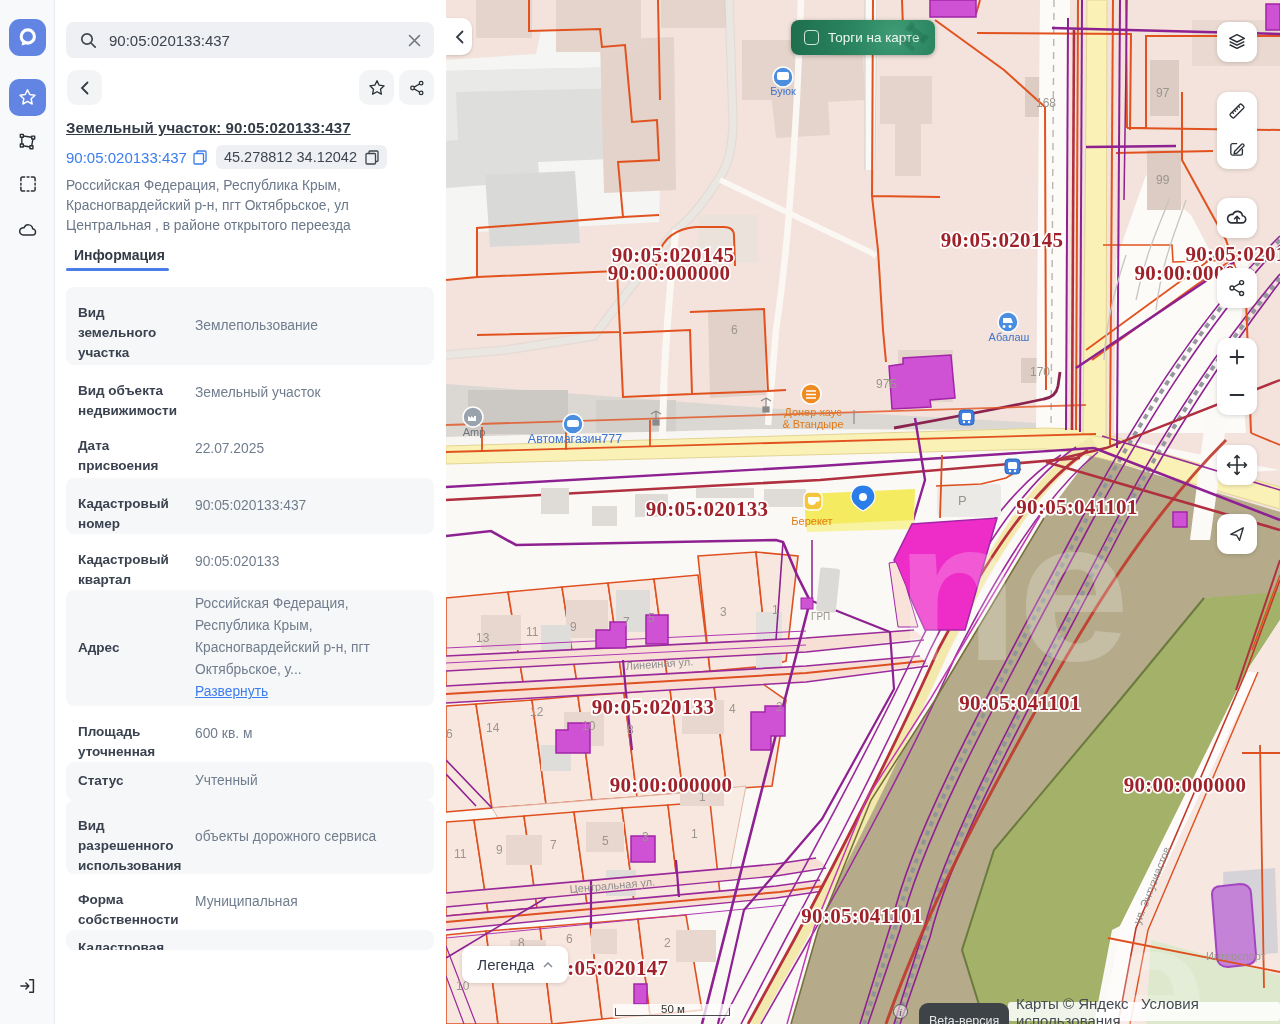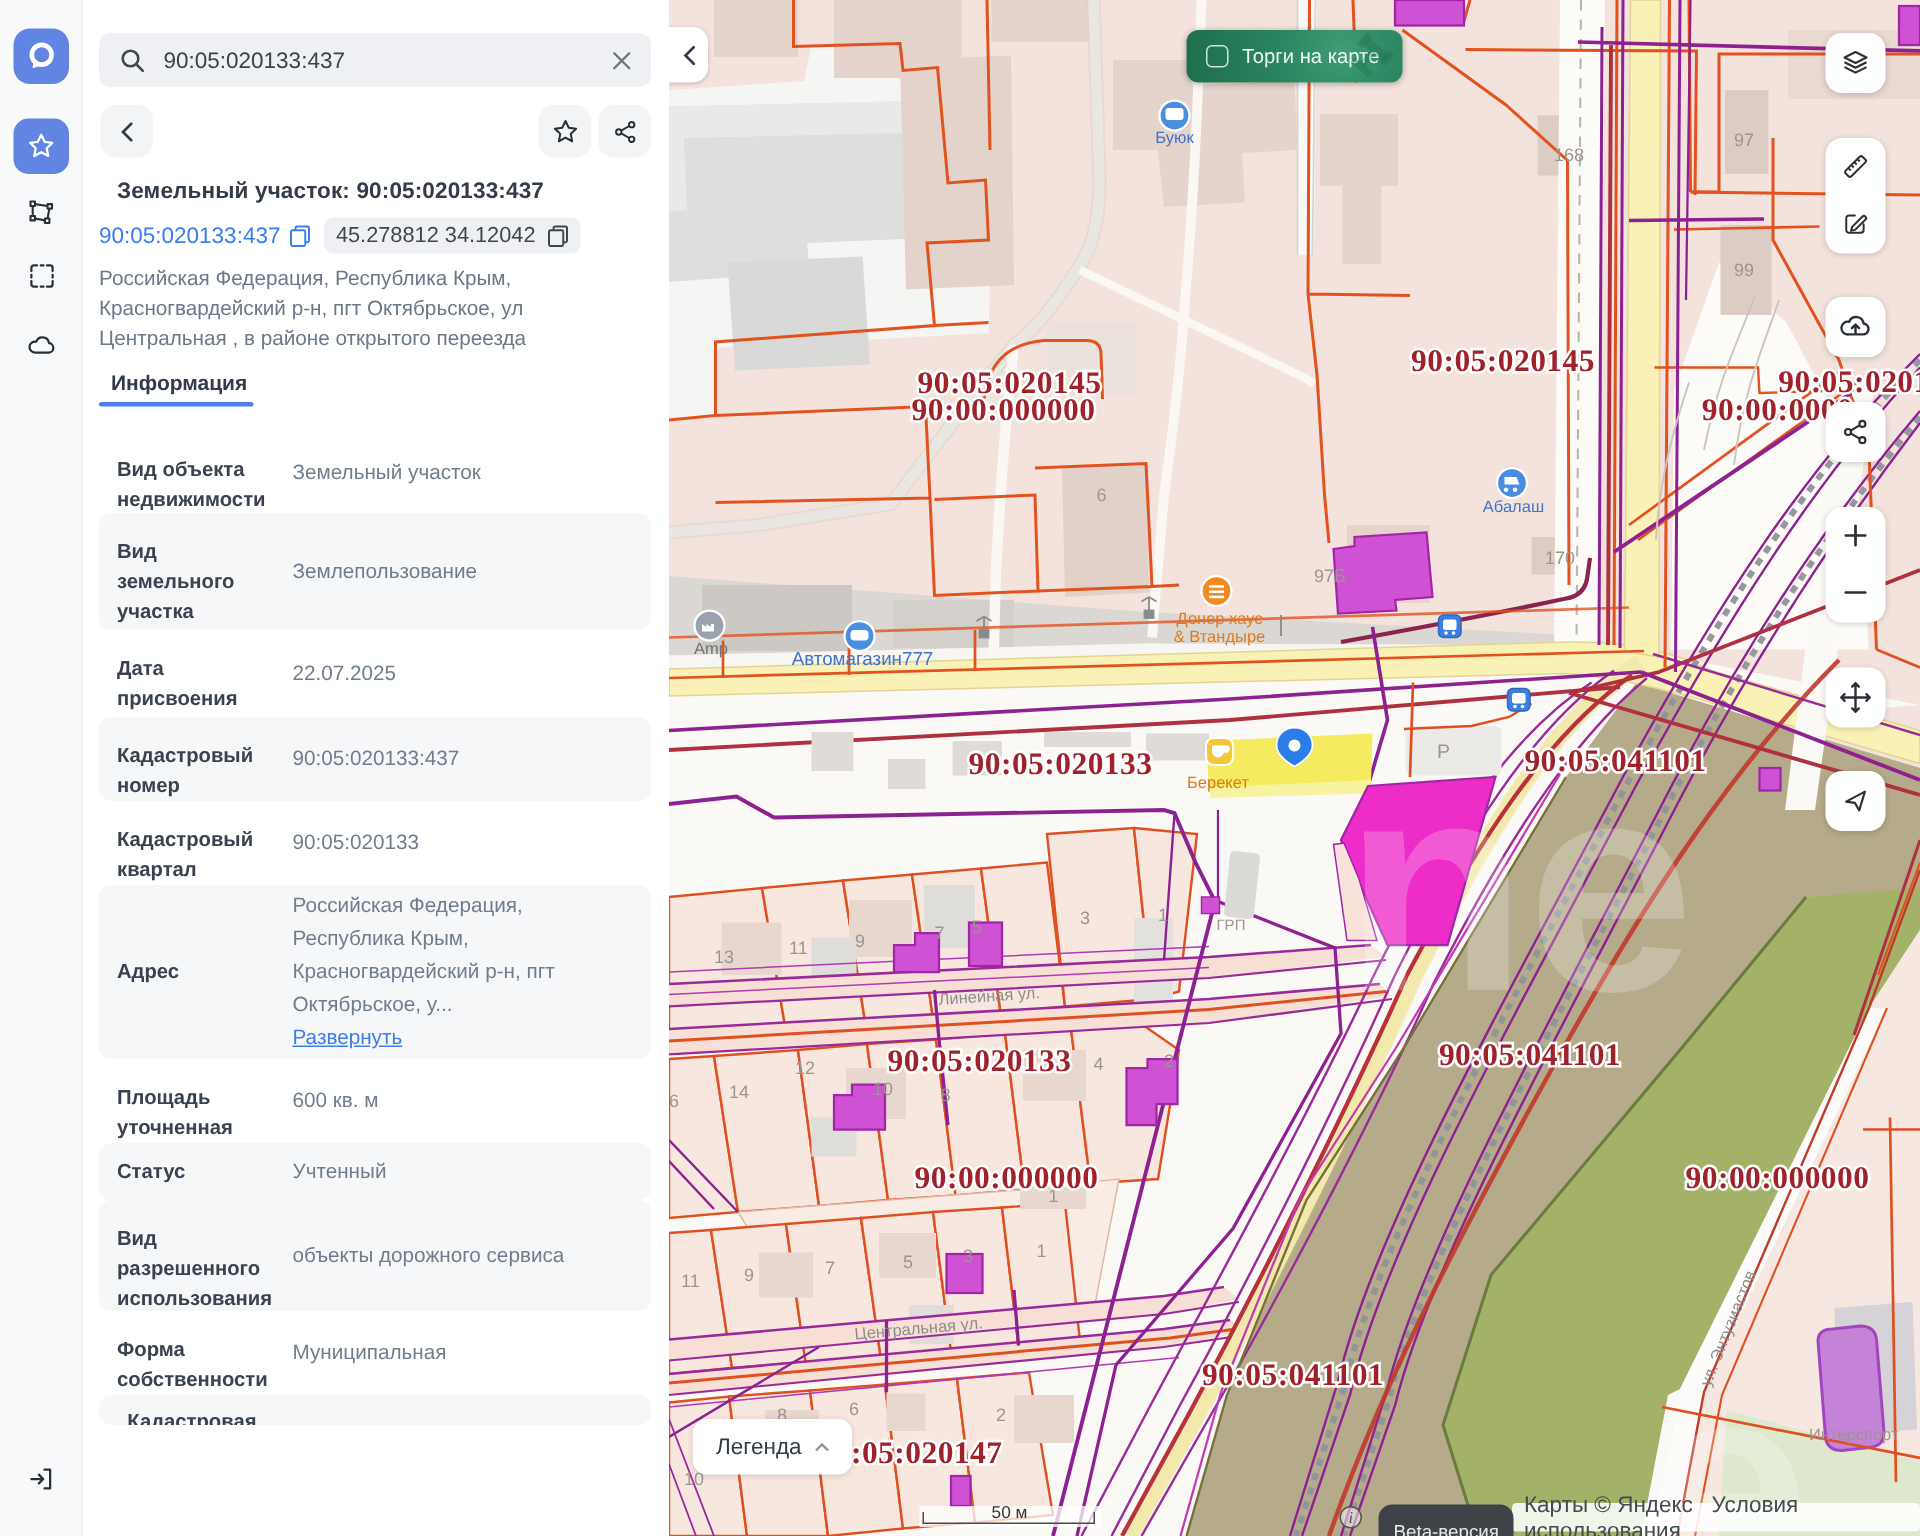--- a/index.html
+++ b/index.html
@@ -7,21 +7,21 @@
 html,body{width:1280px;height:1024px;overflow:hidden;font-family:"Liberation Sans",sans-serif;background:#fff;}
 #app{position:relative;width:1280px;height:1024px;overflow:hidden;}
 
 #rail{position:absolute;left:0;top:0;width:55px;height:1024px;background:#f8f9fa;border-right:1px solid #e9ebee;z-index:30;}
 .railbtn{position:absolute;left:9px;width:37px;height:37px;border-radius:10px;display:flex;align-items:center;justify-content:center;}
 
 #panel{position:absolute;left:55px;top:0;width:391px;height:1024px;background:#fff;z-index:20;}
 #search{position:absolute;left:11px;top:22px;width:368px;height:36px;background:#eef0f3;border-radius:8px;display:flex;align-items:center;}
 #search .txt{font-size:15px;color:#3c434d;margin-left:12px;}
 .sqbtn{position:absolute;width:35px;height:35px;background:#f2f4f6;border-radius:10px;display:flex;align-items:center;justify-content:center;}
-#title{position:absolute;left:23px;top:119px;font-size:15px;font-weight:bold;color:#333b47;letter-spacing:.1px;}
+#title{position:absolute;left:11px;top:119px;font-size:15px;font-weight:bold;color:#333b47;letter-spacing:.1px;text-decoration:underline;}
 #cadrow{position:absolute;left:11px;top:145px;height:24px;display:flex;align-items:center;}
 #cadrow .link{color:#3b7dee;font-size:15px;}
 #cadrow .chip{margin-left:9px;background:#eef0f3;border-radius:6px;height:24px;display:flex;align-items:center;padding:0 8px;font-size:14.5px;color:#3f4650;}
 #addr{position:absolute;left:11px;top:176px;width:360px;font-size:13.8px;line-height:20px;color:#6b7889;}
 #tab{position:absolute;left:19px;top:247px;font-size:14px;font-weight:bold;color:#333b47;}
 #tabline{position:absolute;left:11px;top:268px;width:103px;height:3px;background:#4a7de8;border-radius:2px;}
 #rows{position:absolute;left:11px;top:287px;width:368px;}
 .row{display:flex;border-radius:8px;}
 .row.g{background:#f6f7f8;}
 .row .lab{width:129px;padding:16px 24px 16px 12px;font-size:13.5px;font-weight:600;color:#3a4250;line-height:20px;}
@@ -629,32 +629,32 @@
       <svg style="margin-left:8px" width="14" height="15" viewBox="0 0 14 15" fill="none" stroke="#3f4650" stroke-width="1.3">
             <rect x="1" y="3.5" width="9.5" height="10.5" rx="1"></rect>
             <path d="M4 3.5 V2 a1 1 0 0 1 1-1 h7 a1 1 0 0 1 1 1 v8.5 a1 1 0 0 1 -1 1 h-1.5"></path>
           </svg>
       </div>
     </div>
     <div id="addr">Российская Федерация, Республика Крым,<br>Красногвардейский р-н, пгт Октябрьское, ул<br>Центральная , в районе открытого переезда</div>
     <div id="tab">Информация</div>
     <div id="tabline"></div>
     <div id="rows">
+      <div class="row g" style="height:78px">
+          <div class="lab">Вид земельного участка</div>
+          <div class="val">
+            <span>Землепользование</span>
+          </div>
+        </div>
       <div class="row" style="height:55px">
           <div class="lab">Вид объекта недвижимости</div>
           <div class="val">
             <span>Земельный участок</span>
           </div>
         </div>
-      <div class="row g" style="height:78px">
-          <div class="lab">Вид земельного участка</div>
-          <div class="val">
-            <span>Землепользование</span>
-          </div>
-        </div>
       <div class="row" style="height:58px">
           <div class="lab">Дата присвоения</div>
           <div class="val">
             <span>22.07.2025</span>
           </div>
         </div>
       <div class="row g" style="height:56px">
           <div class="lab">Кадастровый номер</div>
           <div class="val">
             <span>90:05:020133:437</span>
@@ -690,18 +690,18 @@
           <div class="val">
             <span>объекты дорожного сервиса</span>
           </div>
         </div>
       <div class="row" style="height:56px">
           <div class="lab">Форма собственности</div>
           <div class="val">
             <span>Муниципальная</span>
           </div>
         </div>
-      <div class="row g" style="height:20px;overflow:hidden;text-align:right;">
+      <div class="row g" style="height:20px;overflow:hidden;">
           <div class="lab" style="padding-top:8px;">Кадастровая</div>
         </div>
     </div>
   </div>
 </div>
 
 </body></html>

